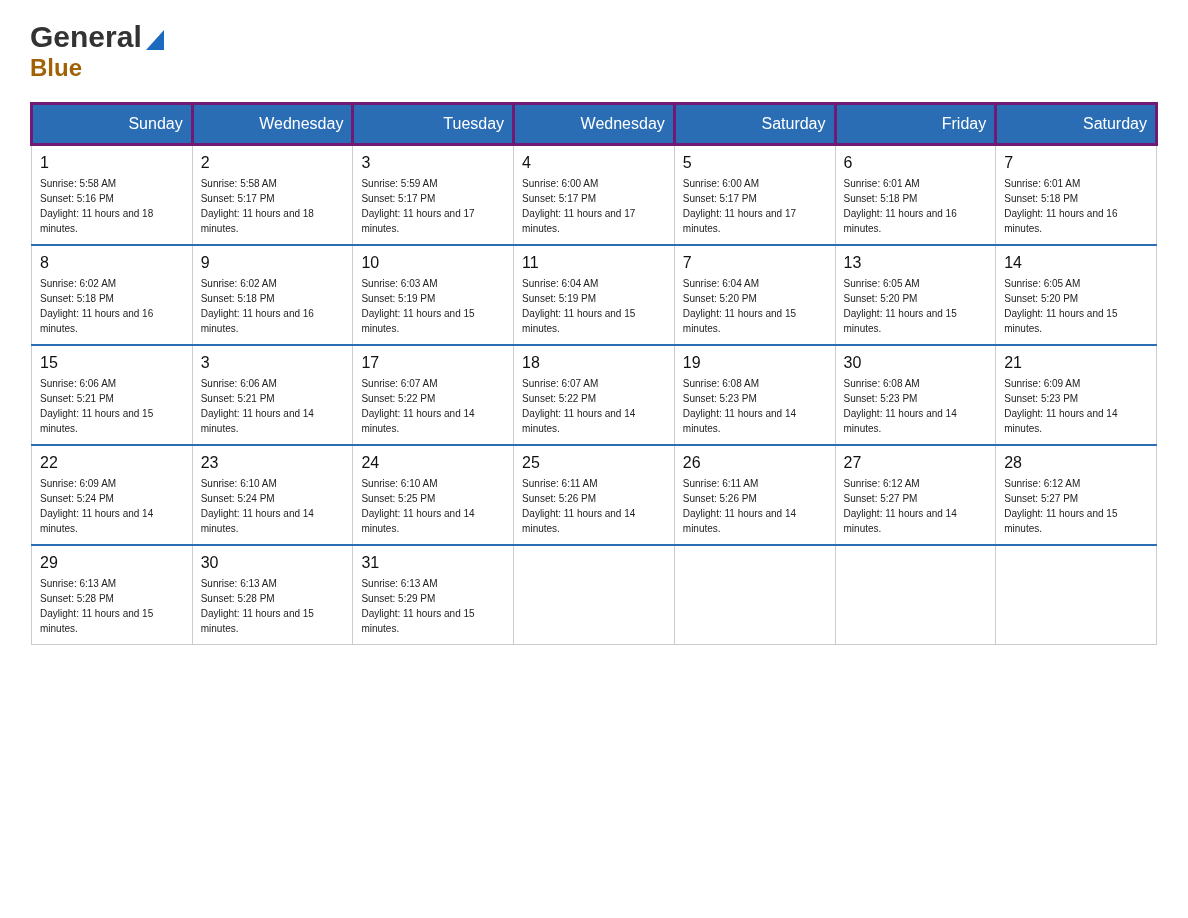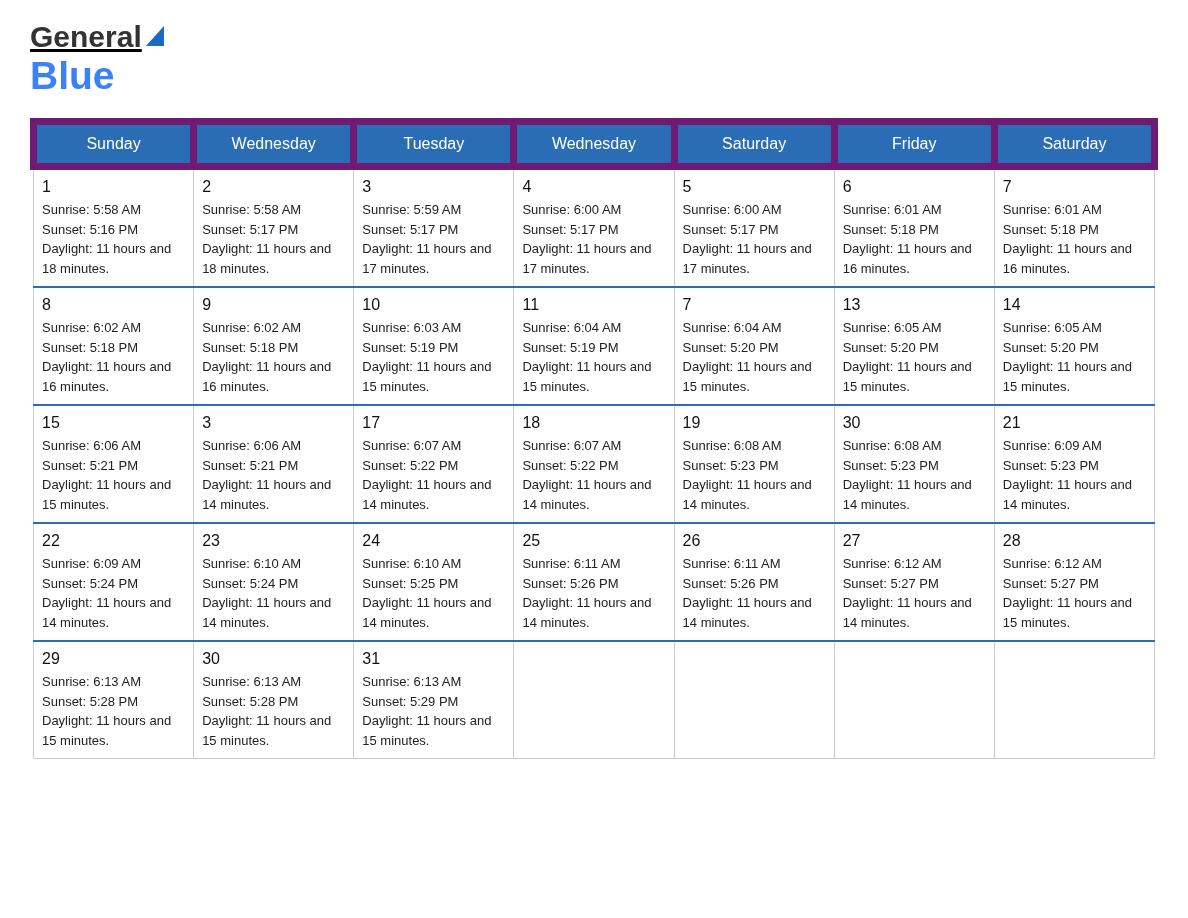--- a/index.html
+++ b/index.html
@@ -38,63 +38,62 @@
     .calendar {
       width: 100%;
       border-collapse: collapse;
     }
     .calendar th {
       background-color: #2a6db5;
       color: #fff;
       padding: 10px 8px;
       font-size: 16px;
       font-weight: normal;
-      text-align: center;
-      border: 7px solid #701a75;
+      text-align: right;
+      border: 3px solid #701a75;
     }
     .calendar td {
       vertical-align: top;
       padding: 8px;
       border: 1px solid #ccc;
       width: 14.28%;
       font-size: 13px;
       color: #222;
       min-height: 100px;
     }
     .day-number {
       font-size: 16px;
       font-weight: normal;
       margin-bottom: 4px;
       color: #111;
     }
     .day-info {
-      font-size: 13px;
+      font-size: 10px;
       line-height: 1.5;
       color: #222;
     }
     .week-row td {
       border-top: 2px solid #2a6db5;
     }
     .empty-cell {
       background: #fff;
     }
     .logo-row {
       display: flex;
-      align-items: flex-start;
-      text-decoration: underline;
+      align-items: flex-end;
     }
     .logo-text-general {
       font-size: 30px;
       font-weight: bold;
       color: #333;
     }
     .logo-text-blue {
-      font-size: 39px;
+      font-size: 24px;
       font-weight: bold;
-      color: #3b82f6;
+      color: #a16207;
       text-align: center;
     }
   </style>
 </head>
 <body>
 
 <div class="header">
   <div class="logo">
     <div class="logo-row">
       <span class="logo-text-general">General</span>

